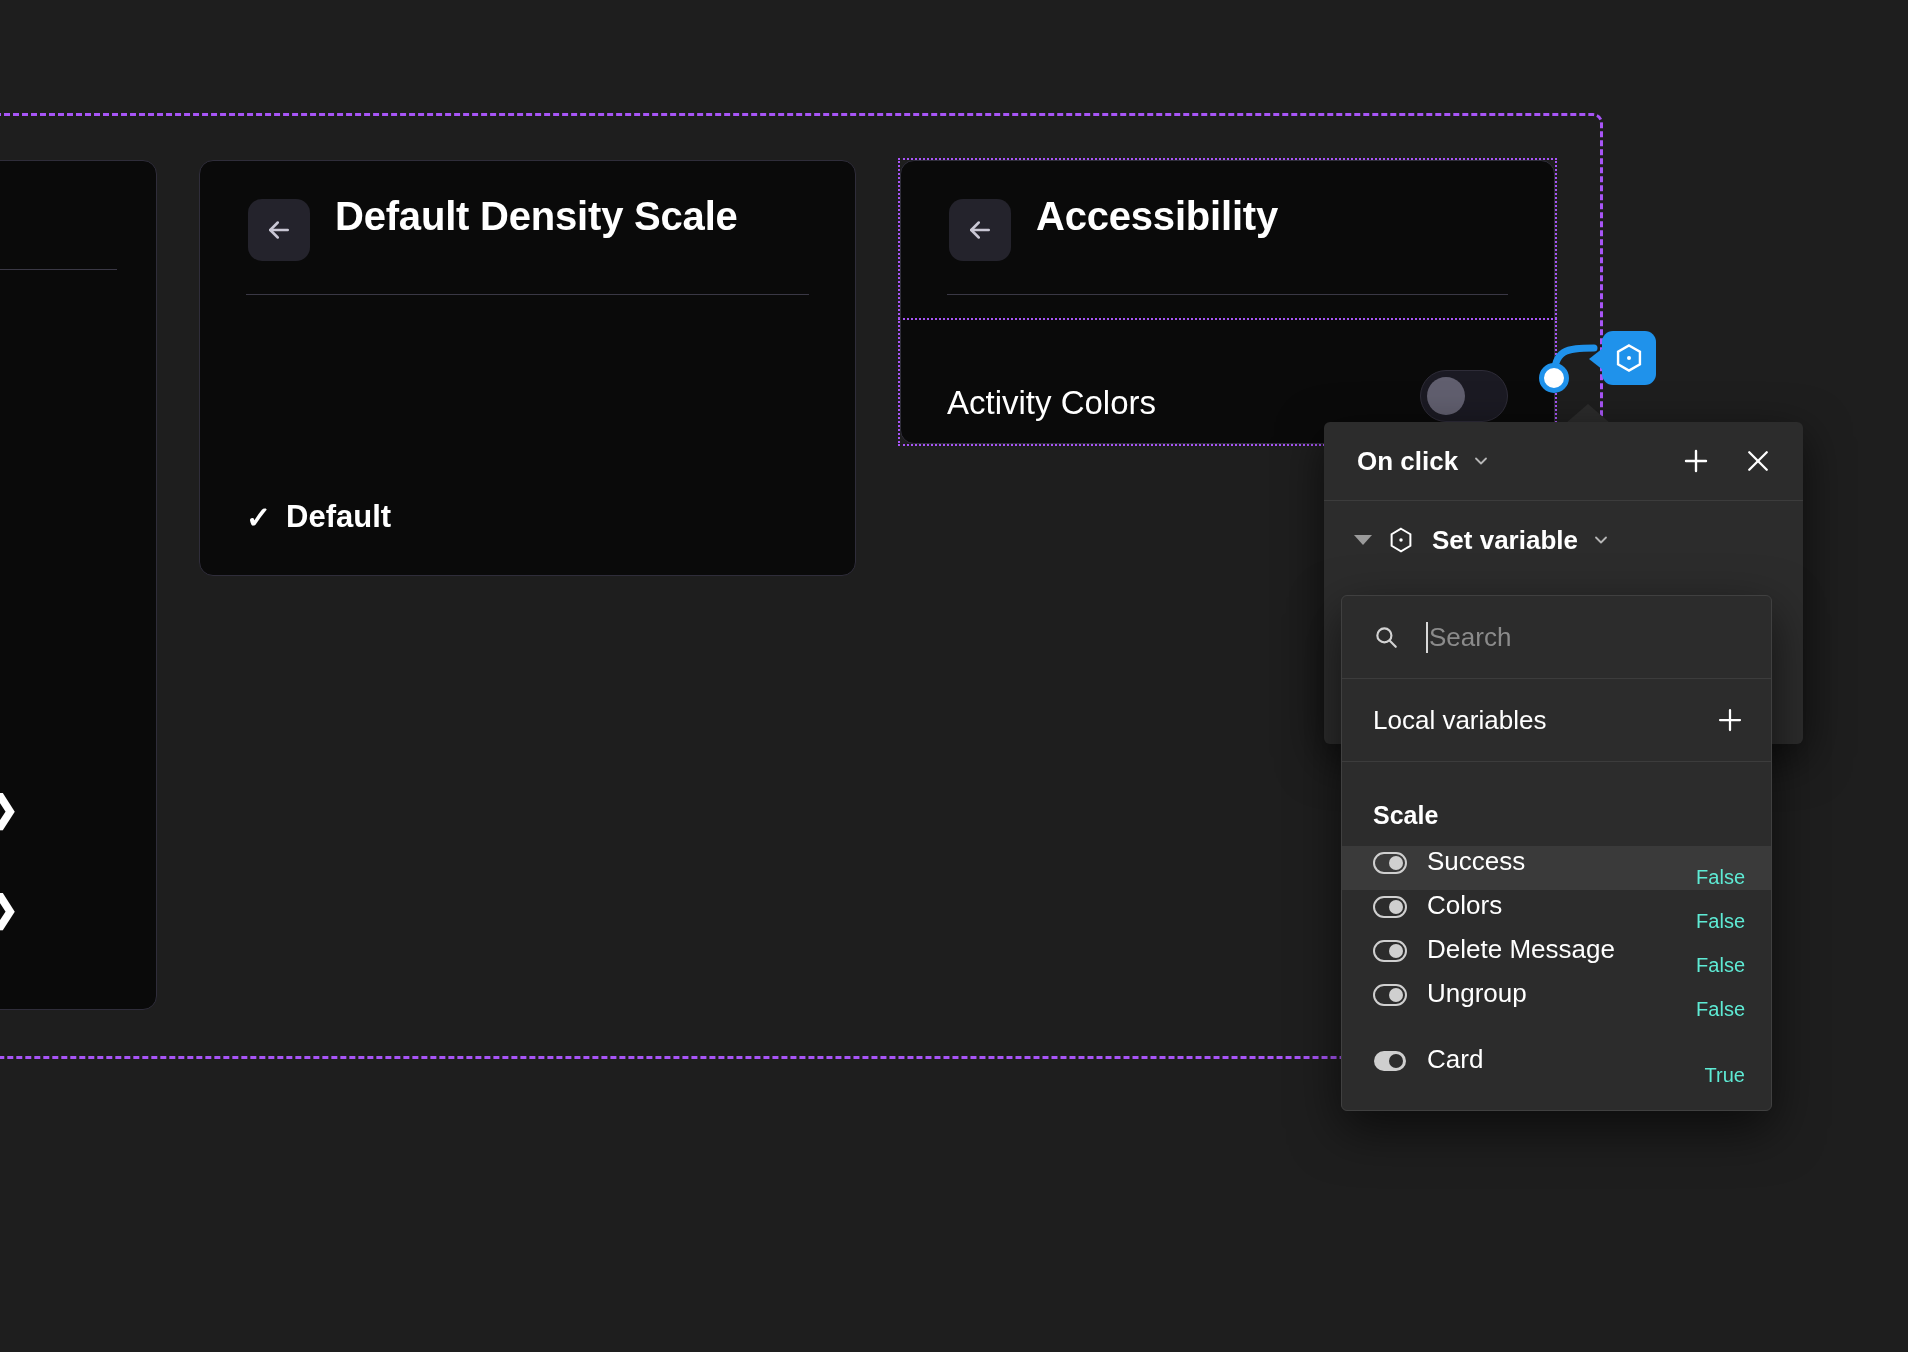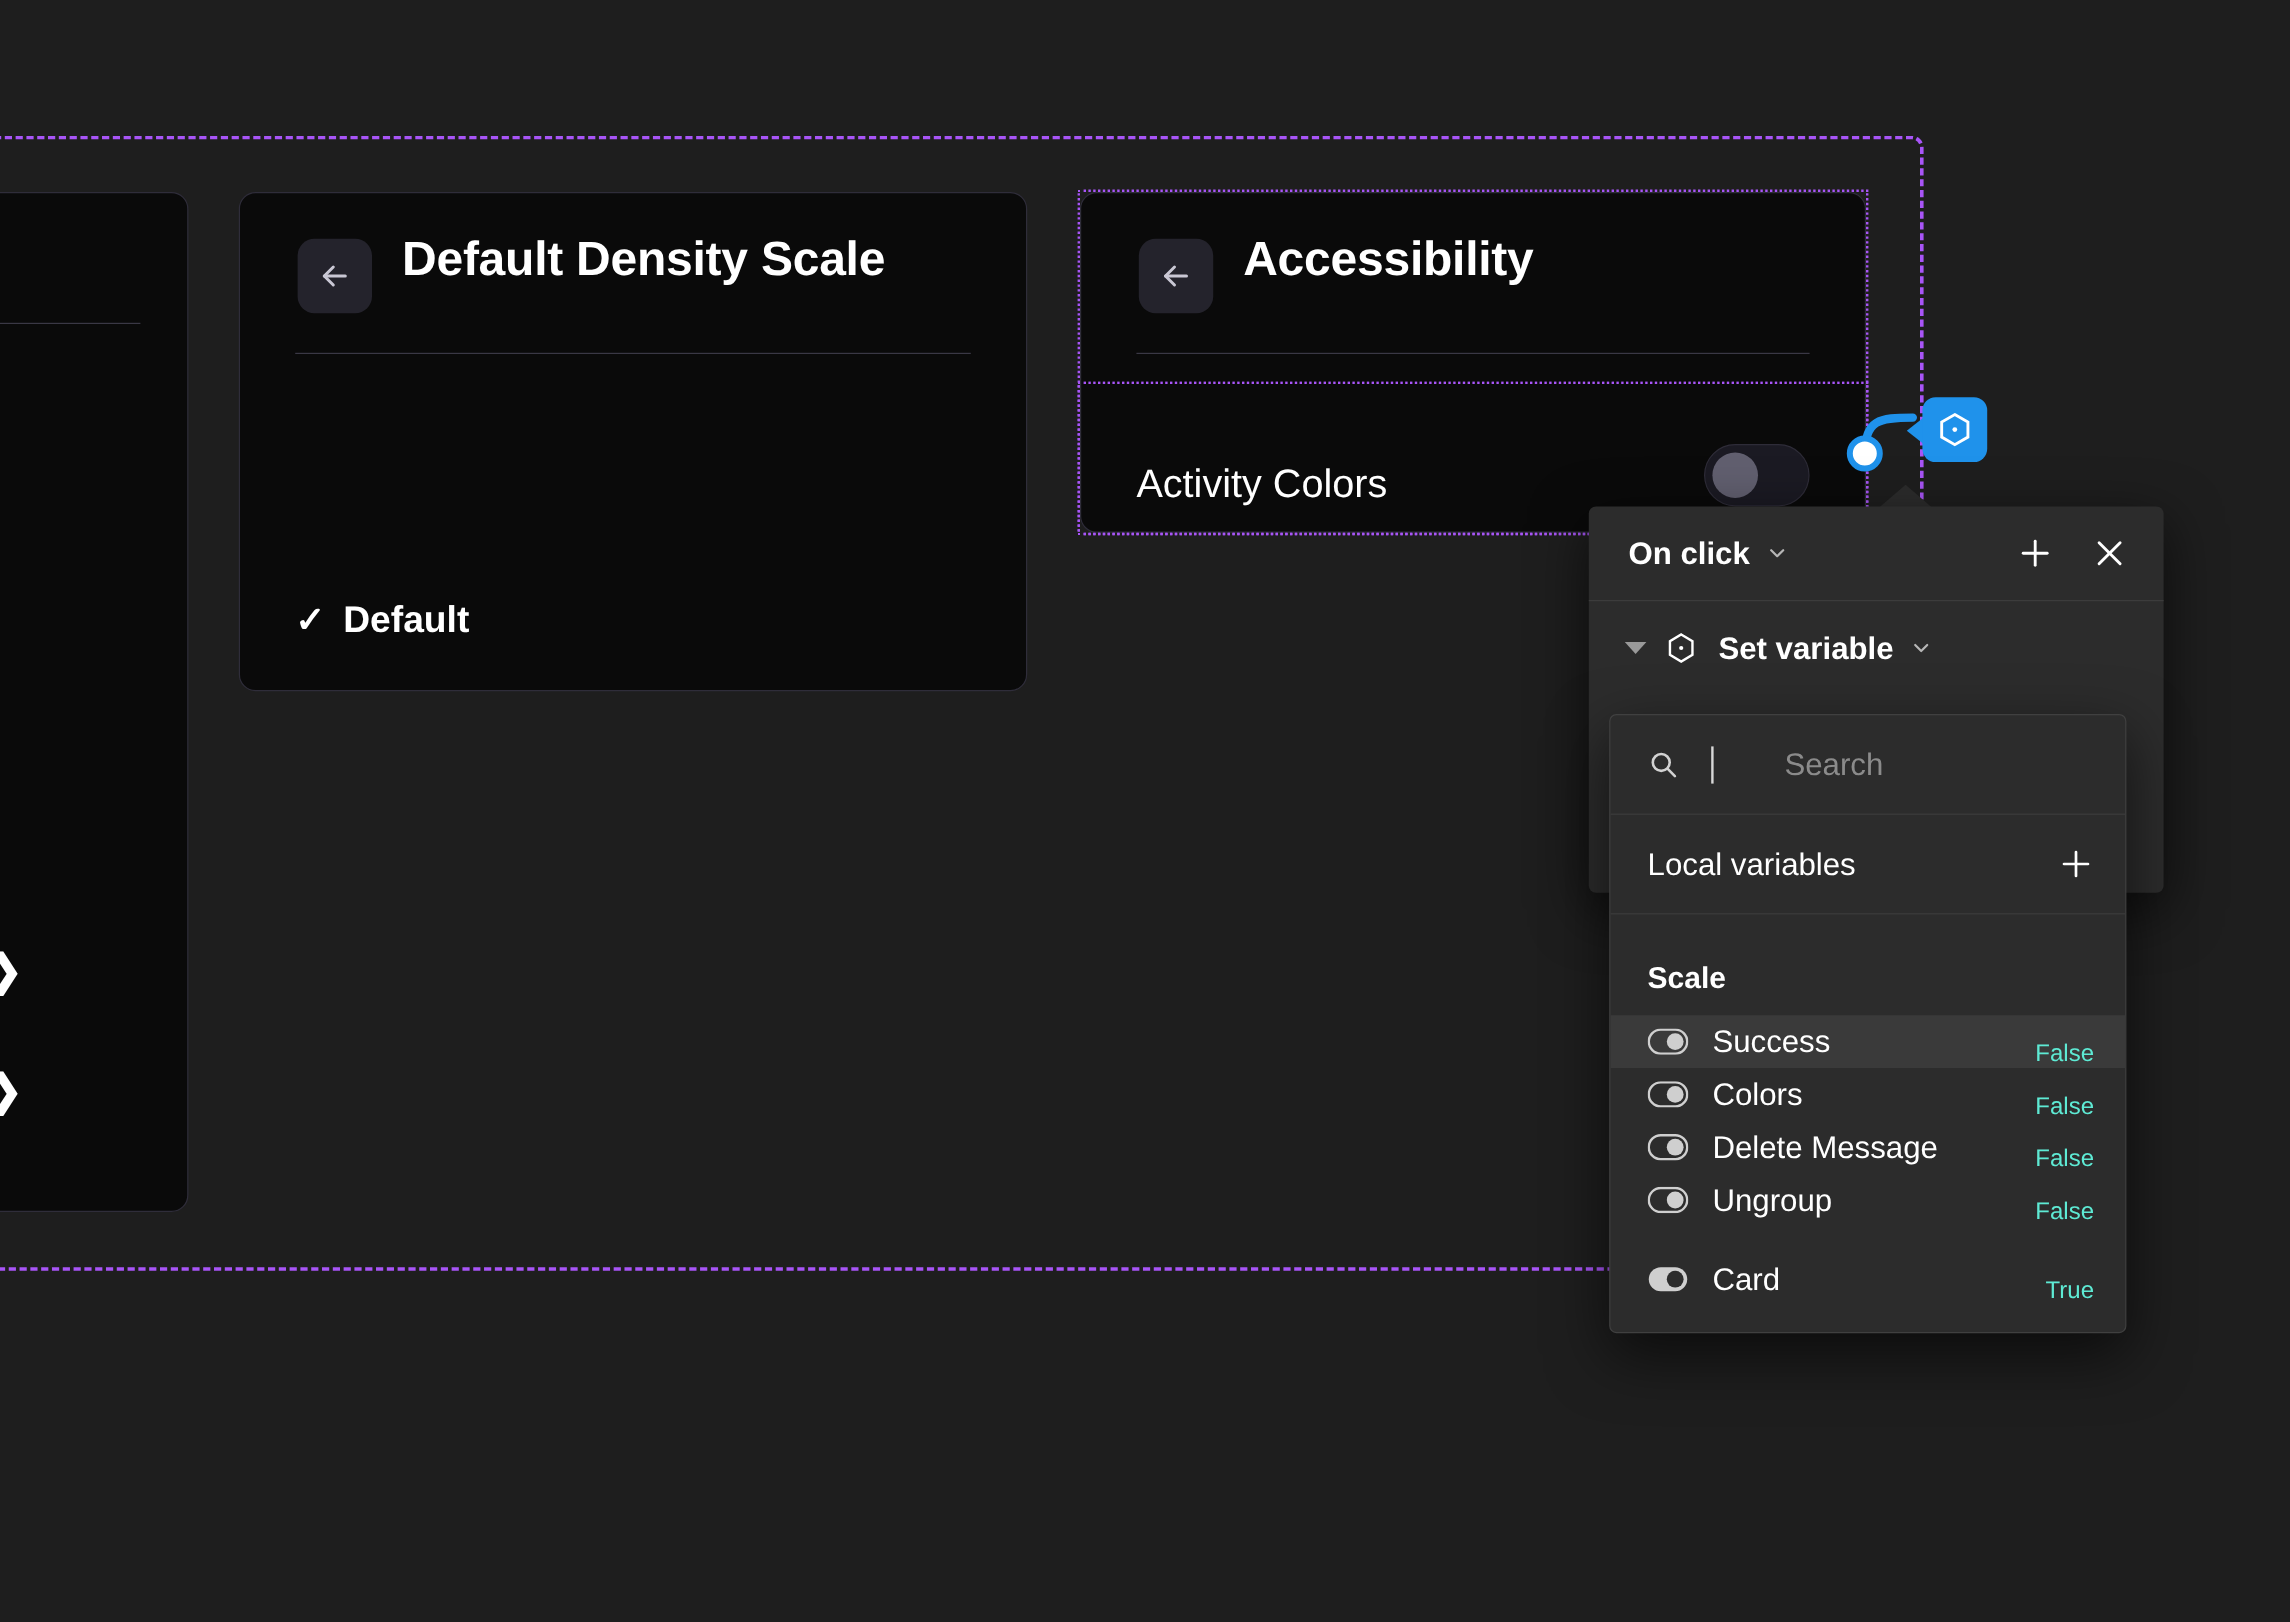--- a/index.html
+++ b/index.html
@@ -347,24 +347,23 @@
     justify-content: center;
   }
   .dd-search .s-icon svg { width: 26px; height: 26px; display: block; }
   .dd-search .caretbar {
     margin-left: 27px;
     width: 2px;
     height: 31px;
     background: #d8d8d8;
   }
   .dd-search .ph {
-    margin-left: 11px;
+    margin-left: 1px;
     font-size: 26px;
     color: #8b8b8b;
-    padding-left: 48px;
   }
 
   .dd-local {
     position: relative;
     height: 82px;
     display: flex;
     align-items: center;
     border-bottom: 1px solid #3c3c3c;
   }
   .dd-local .lbl {
@@ -388,21 +387,21 @@
     font-size: 25px;
     font-weight: bold;
     color: #ffffff;
     padding-left: 31px;
     box-sizing: border-box;
   }
   .dd-item {
     position: relative;
     height: 44px;
     display: flex;
-    align-items: center;
+    align-items: flex-start;
   }
   .dd-item.selected { background: #3a3a3a; }
   .dd-item .tog {
     margin-left: 31px;
     width: 34px;
     height: 34px;
     display: flex;
     align-items: center;
     justify-content: center;
   }

